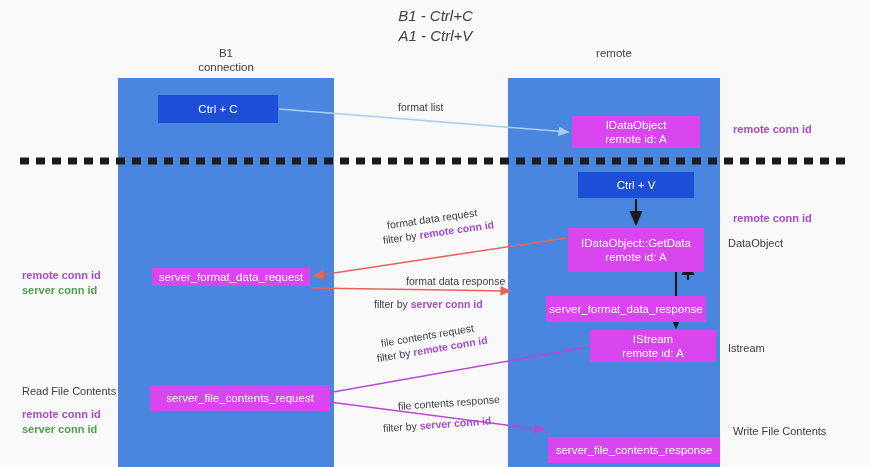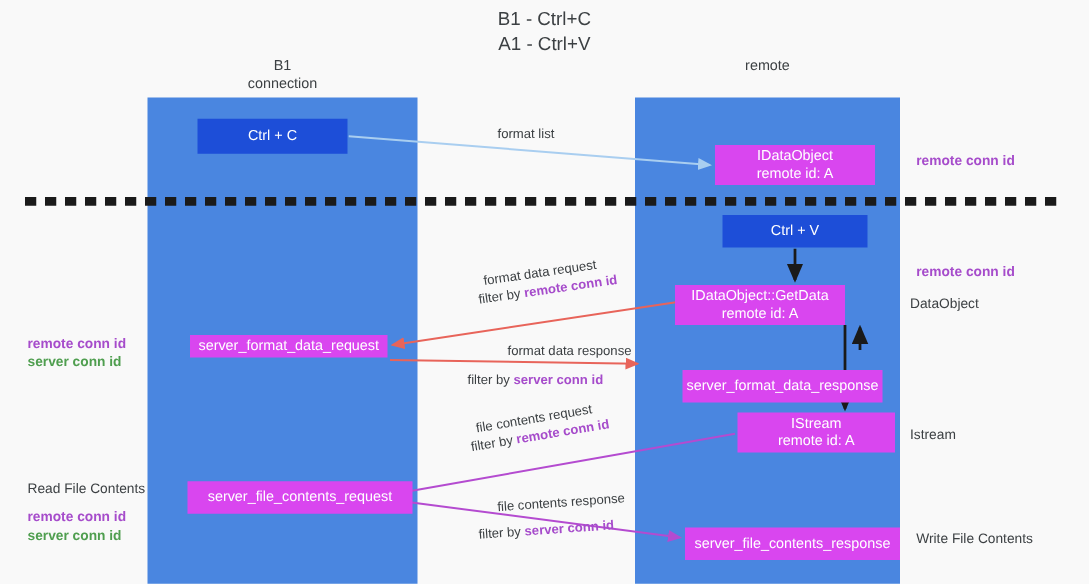--- a/index.html
+++ b/index.html
@@ -40,20 +40,21 @@
   #head-a1 { left: 534px; top: 46px; width: 160px; }
 
   #title {
     position: absolute;
     left: 0; top: 6px;
     width: 871px;
     text-align: center;
     font-size: 15px;
     line-height: 20px;
     color: #3c4043;
+    font-style: italic;
   }
 
   .node {
     position: absolute;
     box-sizing: border-box;
     display: flex;
     flex-direction: column;
     align-items: center;
     justify-content: center;
     color: #ffffff;
@@ -61,26 +62,26 @@
     line-height: 14px;
     text-align: center;
     z-index: 6;
   }
   .node.green { background: #1d4ed8; }
   .node.orange { background: #d946ef; }
 
   #n-ctrlc   { left: 158px; top: 95px;  width: 120px; height: 28px; }
   #n-idata   { left: 572px; top: 116px; width: 128px; height: 32px; }
   #n-ctrlv   { left: 578px; top: 172px; width: 116px; height: 26px; text-align: center; }
-  #n-getdata { left: 540px; top: 228px; width: 136px; height: 32px; }
+  #n-getdata { left: 568px; top: 228px; width: 136px; height: 44px; }
   #n-sfdreq  { left: 152px; top: 268px; width: 158px; height: 18px; }
   #n-sfdres  { left: 514px; top: 296px; width: 160px; height: 26px; margin-left: 32px; }
   #n-istream { left: 590px; top: 330px; width: 126px; height: 32px; }
   #n-sfcreq  { left: 150px; top: 385px; width: 180px; height: 26px; }
-  #n-sfcres  { left: 548px; top: 422px; width: 172px; height: 26px; }
+  #n-sfcres  { left: 548px; top: 437px; width: 172px; height: 26px; }
 
   .side-label {
     position: absolute;
     font-size: 11px;
     line-height: 15px;
     z-index: 7;
   }
   .purple { color: #a64ccb; font-weight: bold; }
   .green-txt { color: #4f9e4f; font-weight: bold; }
   .plain { color: #3c4043; }

